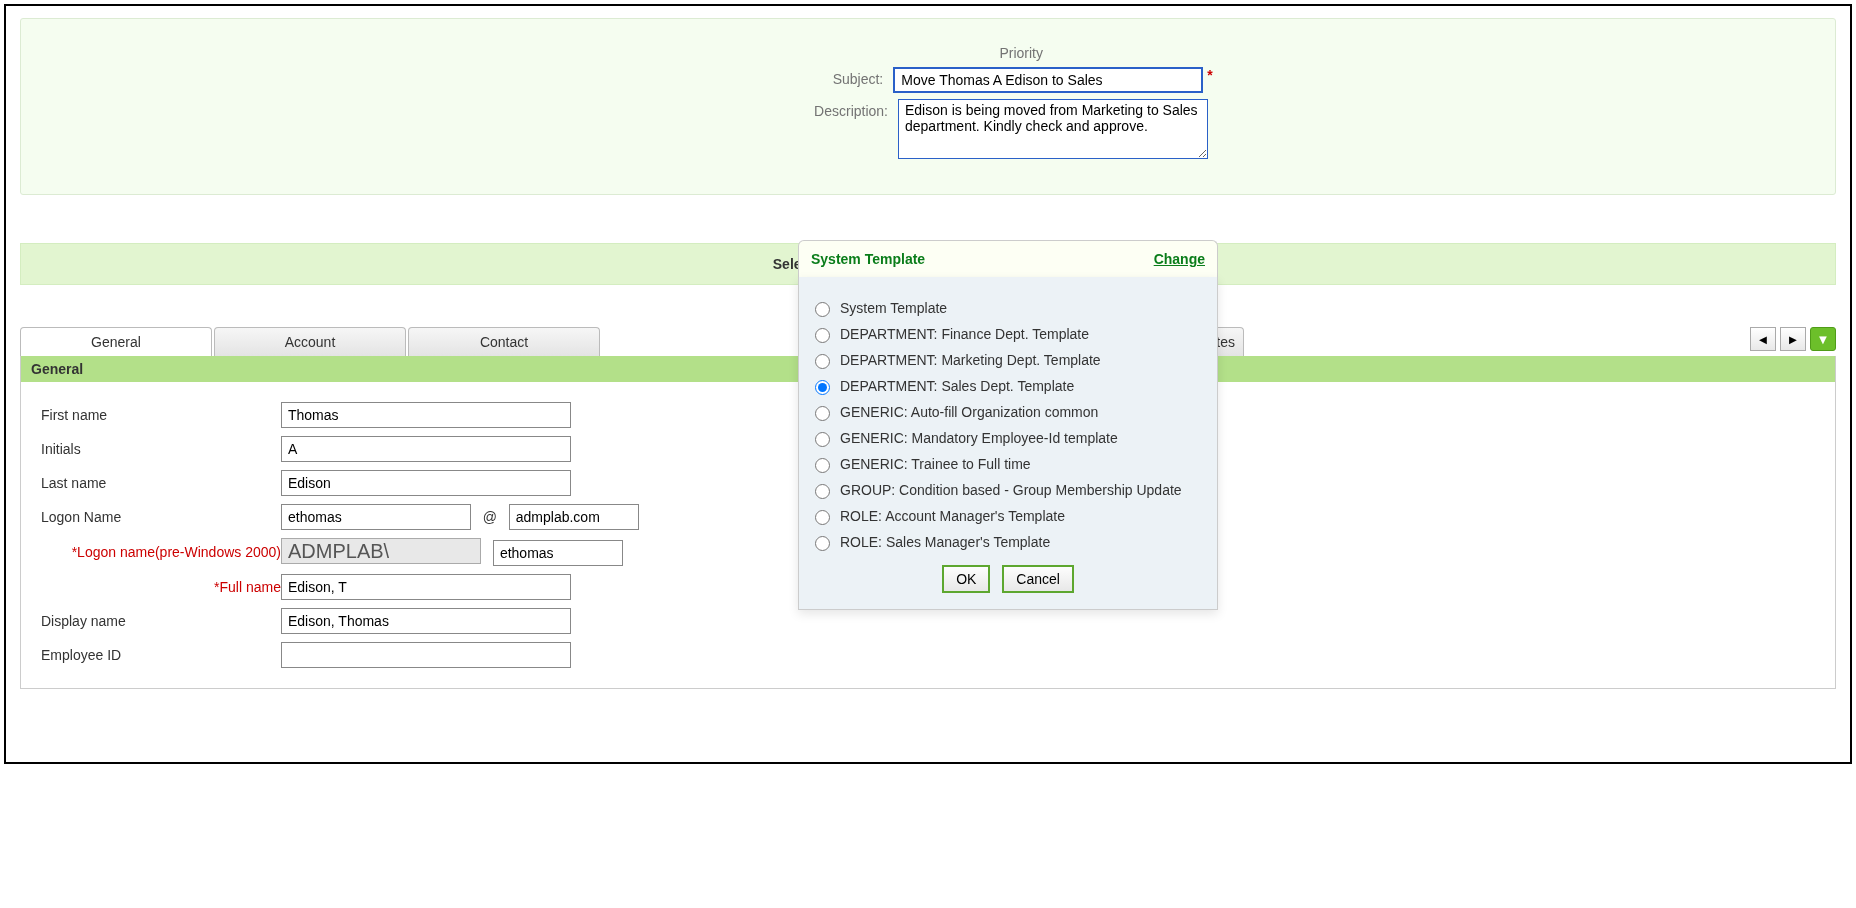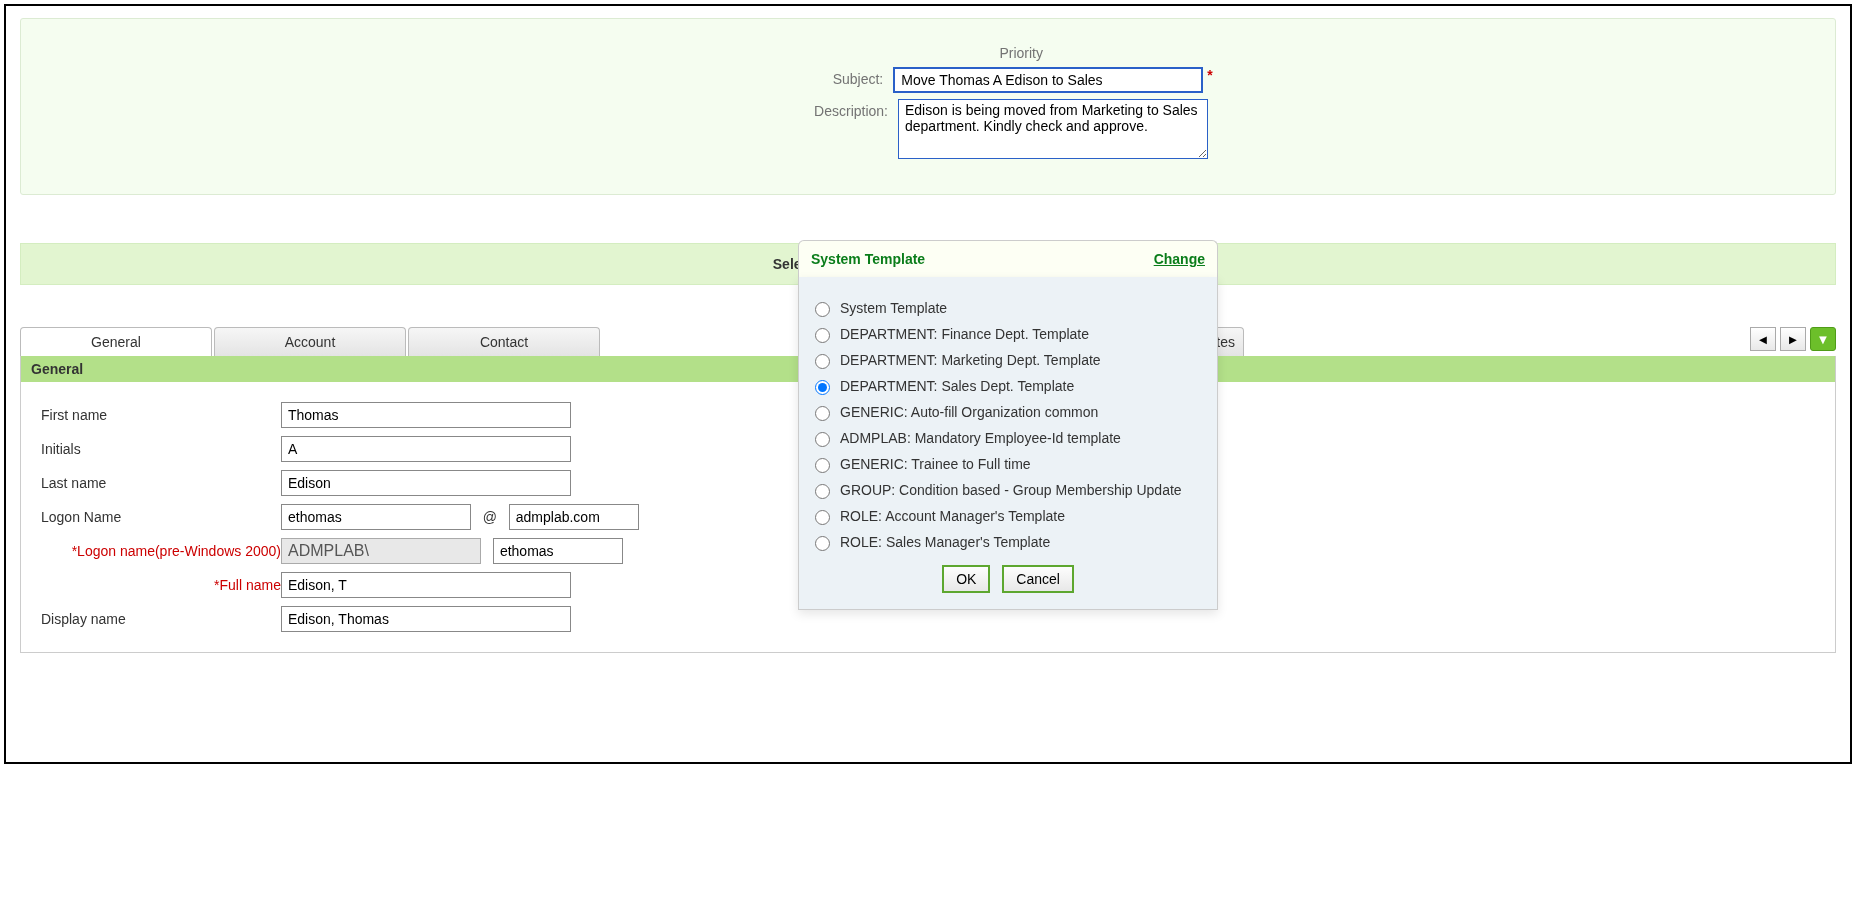--- a/index.html
+++ b/index.html
@@ -253,21 +253,21 @@
     padding: 2px 6px;
     font-family: inherit;
     font-size: 14px;
   }
   .prewin-row input.prefix {
     width: 200px;
     height: 26px;
     border: 1px solid #aaa;
     padding: 2px 6px;
     font-family: inherit;
-    font-size: 16px;
+    font-size: 20px;
     background: #e8e8e8;
     color: #555;
     margin-right: 8px;
   }
   .prewin-row input.val {
     width: 130px;
     height: 26px;
     border: 1px solid #888;
     padding: 2px 6px;
     font-family: inherit;
@@ -323,21 +323,21 @@
           <label class="template-option">
             <input type="radio" name="tmpl" checked="" style="">
             <span>DEPARTMENT: Sales Dept. Template</span>
           </label>
           <label class="template-option">
             <input type="radio" name="tmpl" style="">
             <span>GENERIC: Auto-fill Organization common</span>
           </label>
           <label class="template-option">
             <input type="radio" name="tmpl" style="">
-            <span>ADMPLAB: Mandatory Employee-Id template</span>
+            <span>GENERIC: Mandatory Employee-Id template</span>
           </label>
           <label class="template-option">
             <input type="radio" name="tmpl" style="">
             <span>GENERIC: Trainee to Full time</span>
           </label>
           <label class="template-option">
             <input type="radio" name="tmpl" style="">
             <span>GROUP: Condition based - Group Membership Update</span>
           </label>
           <label class="template-option">
@@ -401,16 +401,20 @@
         </div>
       </div>
       <div class="field-row">
         <div class="field-label req">Full name</div>
         <div class="field-input"><input type="text" value="Edison, T" style=""></div>
       </div>
       <div class="field-row">
         <div class="field-label">Display name</div>
         <div class="field-input"><input type="text" value="Edison, Thomas" style=""></div>
       </div>
+      <div class="field-row">
+        <div class="field-label">Employee ID</div>
+        <div class="field-input"><input type="text" style=""></div>
+      </div>
     </div>
   </div>
 
 </div>
 
 </body></html>

